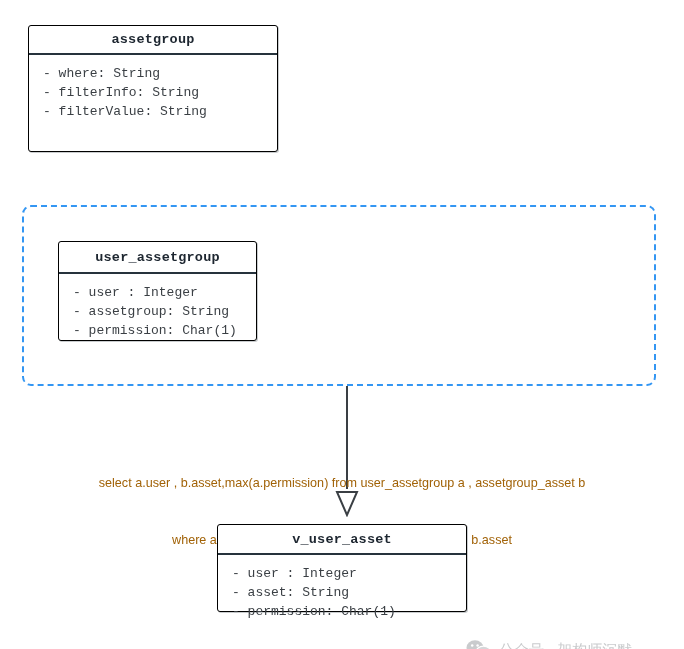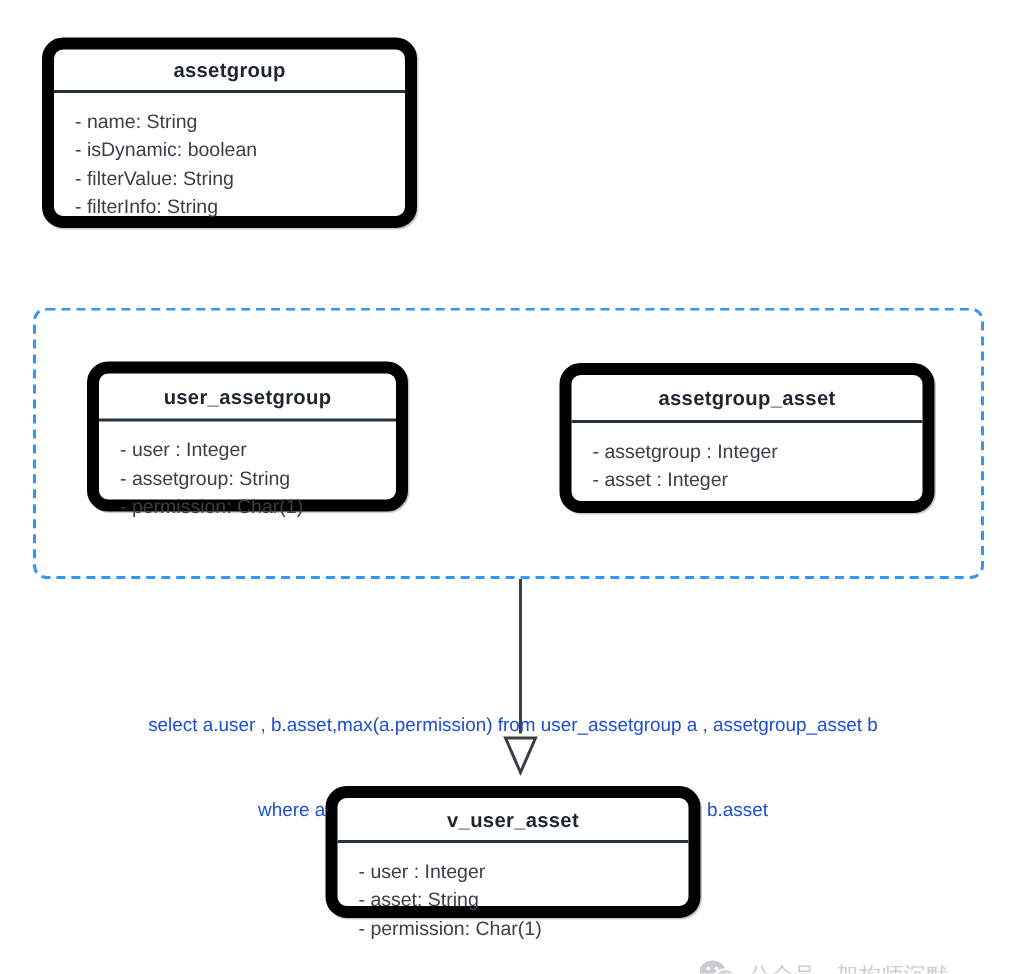--- a/index.html
+++ b/index.html
@@ -18,23 +18,24 @@
     width: 684px;
     height: 649px;
     background: #ffffff;
   }
 
   
   .uml-box {
     position: absolute;
     box-sizing: border-box;
     background: #ffffff;
-    border: 8px solid #000000;
-    border-radius: 14px;
+    border: 1px solid #000000;
+    border-radius: 3px;
     box-shadow: 1px 1px 0 rgba(38,50,60,0.25);
+    font-family: Liberation Mono, monospace;
   }
   .uml-title {
     box-sizing: border-box;
     width: 100%;
     text-align: center;
     font-weight: bold;
     font-size: 13.5px;
     color: #1d2630;
     border-bottom: 2px solid #26323c;
     letter-spacing: 0.2px;
@@ -70,21 +71,21 @@
   }
   .arrow-head {
     position: absolute;
   }
 
   
   .sql-note {
     position: absolute;
     text-align: center;
     font-size: 12.6px;
-    color: #1d4ed8;
+    color: #a16207;
     line-height: 19px;
     white-space: pre;
   }
 
   
   .watermark {
     position: absolute;
     display: flex;
     align-items: center;
     gap: 7px;
@@ -98,45 +99,37 @@
   }
 </style>
 </head>
 <body>
 
 <div id="canvas">
 
   <div class="uml-box" style="left:28px; top:25px; width:250px; height:127px;">
     <div class="uml-title" style="height:29px;">assetgroup</div>
     <div class="uml-attrs">
-      <div class="uml-attr">- name: String</div>
-      <div class="uml-attr">- isDynamic: boolean</div>
+      <div class="uml-attr">- where: String</div>
+      <div class="uml-attr">- filterInfo: String</div>
       <div class="uml-attr">- filterValue: String</div>
-      <div class="uml-attr">- filterInfo: String</div>
     </div>
   </div>
 
   <div class="dashed-group" style="left:22px; top:205px; width:634px; height:181px;"></div>
 
-  <div class="uml-box" style="left:58px; top:241px; width:214px; height:100px;">
+  <div class="uml-box" style="left:58px; top:241px; width:199px; height:100px;">
     <div class="uml-title" style="height:32px;">user_assetgroup</div>
     <div class="uml-attrs">
       <div class="uml-attr">- user : Integer</div>
       <div class="uml-attr">- assetgroup: String</div>
       <div class="uml-attr">- permission: Char(1)</div>
     </div>
   </div>
 
-  <div class="uml-box" style="left:373px; top:242px; width:250px; height:100px;">
-    <div class="uml-title" style="height:32px;">assetgroup_asset</div>
-    <div class="uml-attrs">
-      <div class="uml-attr">- assetgroup : Integer</div>
-      <div class="uml-attr">- asset : Integer</div>
-    </div>
-  </div>
 
   <div class="connector-line" style="left:346px; top:386px; height:103px;"></div>
   <div class="arrow-head" style="left:334px; top:487px; width:26px; height:30px;">
     <svg width="26" height="30" viewBox="0 0 26 30">
       <polygon points="13,28 3,5 23,5" fill="#ffffff" stroke="#3a3f44" stroke-width="2"></polygon>
     </svg>
   </div>
 
   <div class="sql-note" style="left:42px; top:436px; width:600px;">
     <div>select a.user , b.asset,max(a.permission) from user_assetgroup a , assetgroup_asset b</div>

